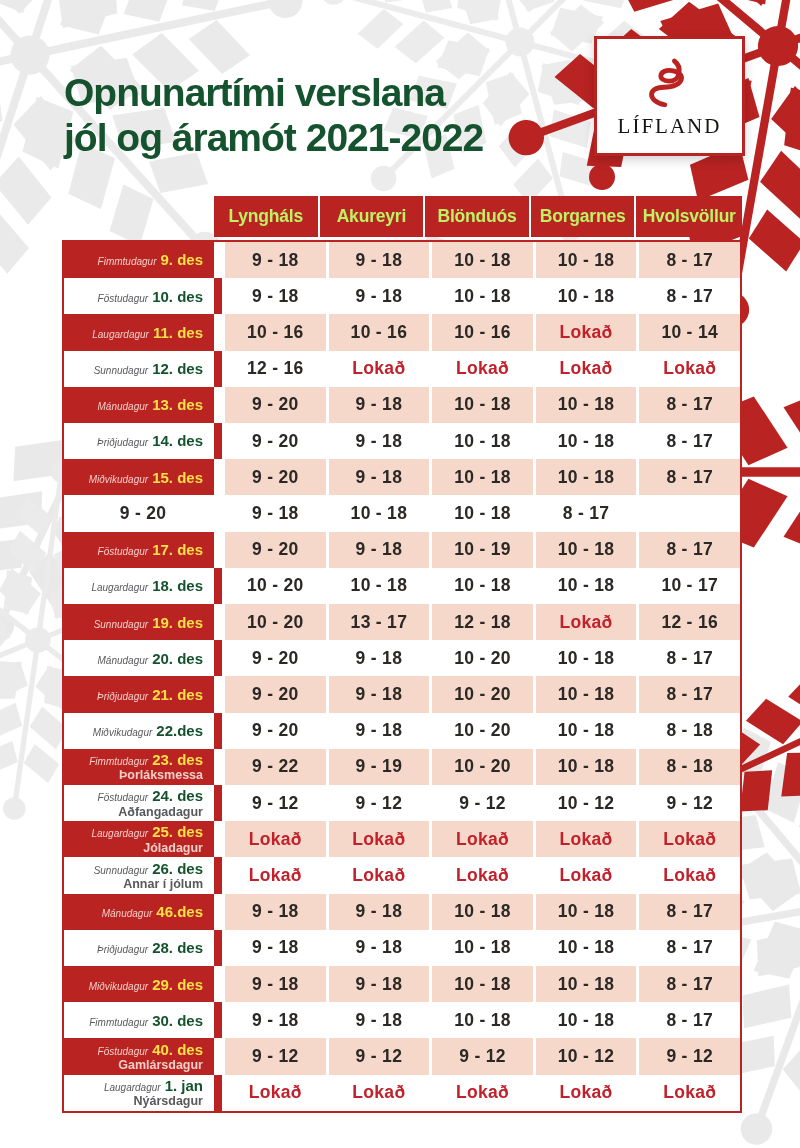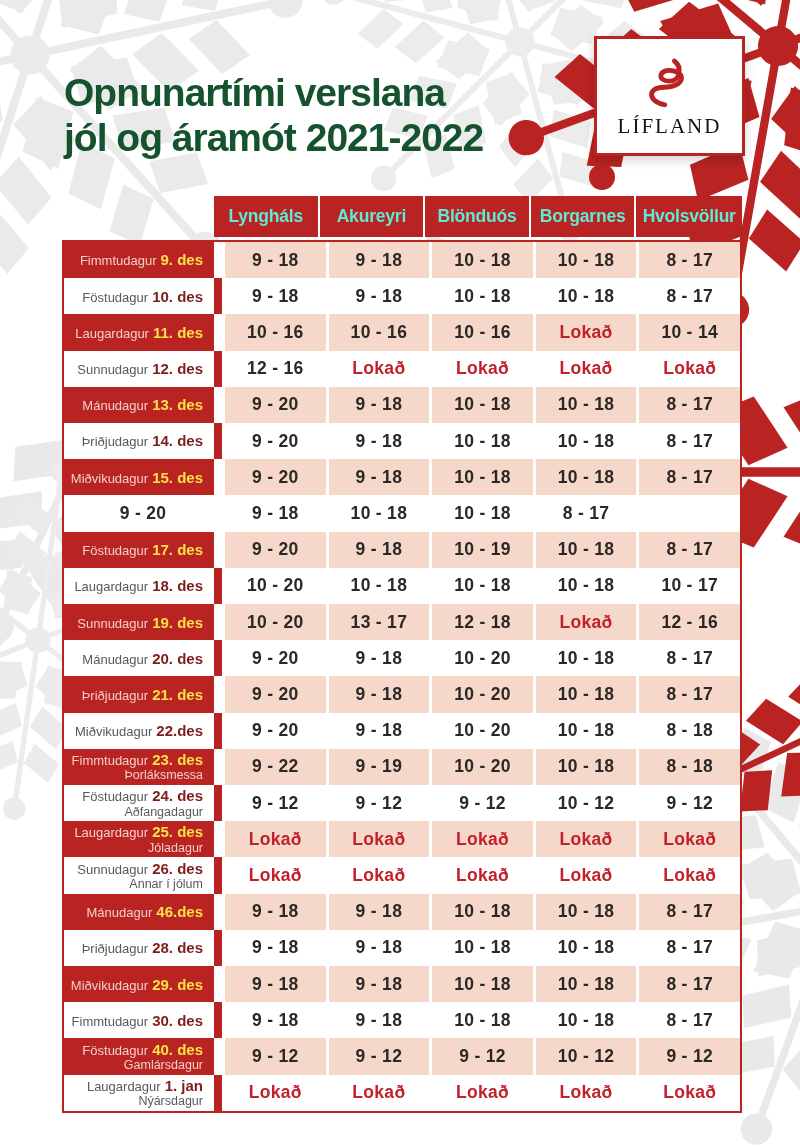--- a/index.html
+++ b/index.html
@@ -29,21 +29,21 @@
     color:#161412;font-weight:400;
   }
 
   
   .thead{
     position:absolute;left:214px;top:196px;width:528px;height:41px;z-index:2;
     background:#b92322;display:grid;grid-template-columns:repeat(5,1fr);
   }
   .th{
     display:flex;align-items:center;justify-content:center;
-    color:#5eead4;font-weight:700;font-size:17.5px;letter-spacing:-0.2px;
+    color:#bef264;font-weight:700;font-size:17.5px;letter-spacing:-0.2px;
     border-right:2px solid #ffffff;
   }
   .th:last-child{border-right:none;}
 
   
   .tbody{
     position:absolute;left:62px;top:240px;width:680px;height:873px;z-index:2;
     background:#ffffff;border:2px solid #b92322;box-sizing:border-box;
     display:flex;flex-direction:column;
   }
@@ -51,27 +51,27 @@
     flex:1;display:grid;grid-template-columns:158px repeat(5,1fr);
     column-gap:3px;background:#ffffff;
   }
   .day-cell{
     display:flex;flex-direction:column;justify-content:center;align-items:flex-end;
     padding-right:11px;box-sizing:border-box;line-height:1.08;
   }
   .row.hl .day-cell{background:#b92322;border-right:8px solid #ffffff;}
   .row.plain .day-cell{background:#ffffff;border-right:8px solid #b92322;}
   .day-line{white-space:nowrap;}
-  .day-name{font-size:13px;font-weight:400;}
+  .day-name{font-size:10px;font-weight:400;font-style:italic;}
   .day-date{font-size:15px;font-weight:700;margin-left:4px;}
-  .day-sub{font-size:12.5px;font-weight:400;margin-top:1px;}
+  .day-sub{font-size:12.5px;font-weight:700;margin-top:1px;}
   .row.hl .day-name,.row.hl .day-sub{color:#f2cfc7;}
   .row.hl .day-date{color:#fde047;}
   .row.plain .day-name,.row.plain .day-sub{color:#58595b;}
-  .row.plain .day-date{color:#7f1d1d;text-align:center;}
+  .row.plain .day-date{color:#14532d;text-align:center;}
   .time-cell{
     display:flex;align-items:center;justify-content:center;
     font-size:17.5px;font-weight:700;color:#2b2826;letter-spacing:0.3px;
   }
   .row.hl .time-cell{background:#f5d8c9;}
   .row.plain .time-cell{background:#ffffff;}
   .time-cell.closed{color:#c2202a;}
 </style>
 </head>
 <body>

